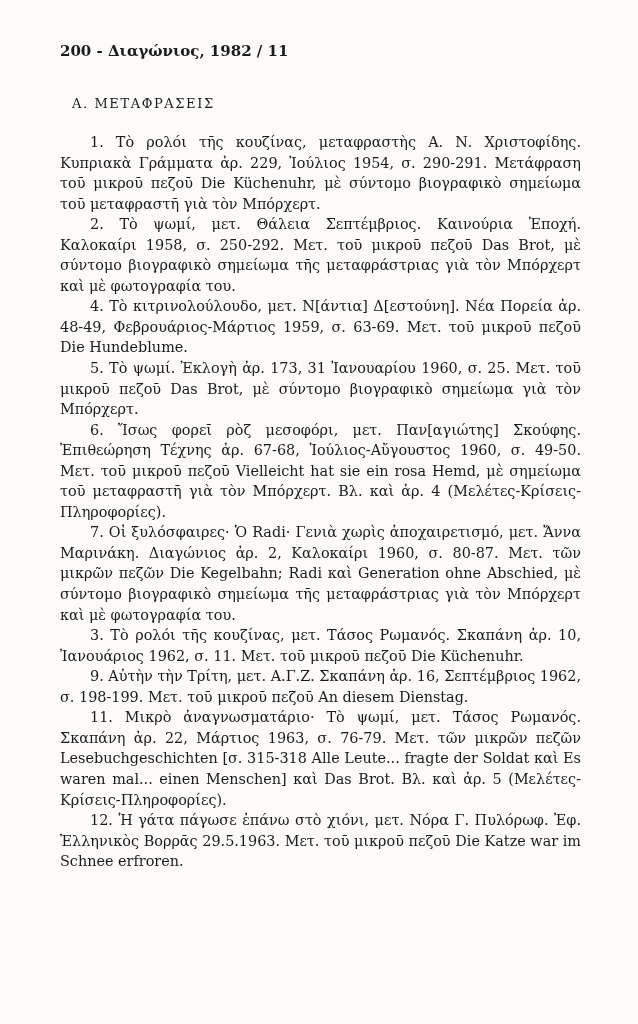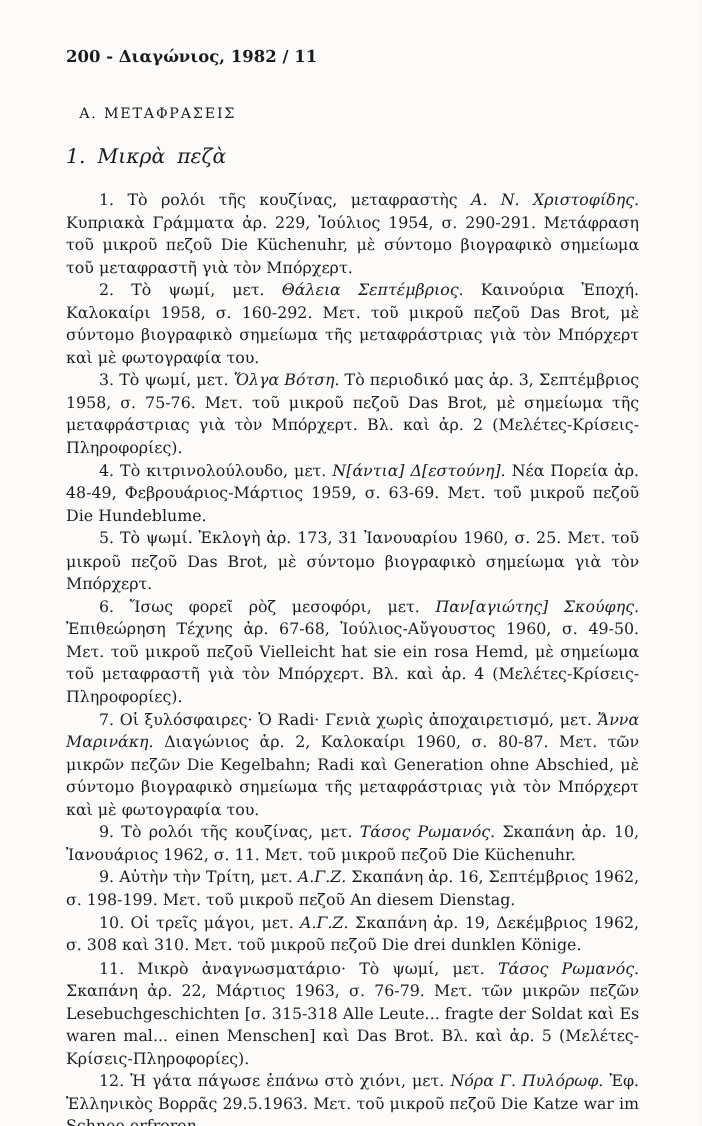--- a/index.html
+++ b/index.html
@@ -41,40 +41,36 @@
   }
   .entries p.entry {
     margin: 0;
     font-size: 14.4px;
     line-height: 20.55px;
     text-align: justify;
     text-indent: 30px;
     hyphens: manual;
   }
   .entries .it {
-    font-style: italic;
   }
 </style>
 </head>
 <body>
 
 <div class="page">
   <p class="running-head">200 - Διαγώνιος, 1982 / 11</p>
 
   <p class="section-label">Α. ΜΕΤΑΦΡΑΣΕΙΣ</p>
 
-  <h2 class="section-heading">1. Μικρὰ πεζὰ</h2>
 
   <div class="entries">
       <p class="entry"><span class="rm">1. Τὸ ρολόι τῆς κουζίνας, μεταφραστὴς </span><span class="it">Α. Ν. Χριστοφίδης</span><span class="rm">. Κυπριακὰ Γράμματα ἀρ. 229, Ἰούλιος 1954, σ. 290-291. Μετάφραση τοῦ μικροῦ πεζοῦ Die Küchenuhr, μὲ σύντομο βιογραφικὸ σημείωμα τοῦ μεταφραστῆ γιὰ τὸν Μπόρχερτ.</span></p>
-      <p class="entry"><span class="rm">2. Τὸ ψωμί, μετ. </span><span class="it">Θάλεια Σεπτέμβριος</span><span class="rm">. Καινούρια Ἐποχή. Καλοκαίρι 1958, σ. 160-292. Μετ. τοῦ μικροῦ πεζοῦ Das Brot, μὲ σύντομο βιογραφικὸ σημείωμα τῆς μεταφράστριας γιὰ τὸν Μπόρχερτ καὶ μὲ φωτογραφία του.</span></p>
-      <p class="entry"><span class="rm">3. Τὸ ψωμί, μετ. </span><span class="it">Ὅλγα Βότση</span><span class="rm">. Τὸ περιοδικό μας ἀρ. 3, Σεπτέμβριος 1958, σ. 75-76. Μετ. τοῦ μικροῦ πεζοῦ Das Brot, μὲ σημείωμα τῆς μεταφράστριας γιὰ τὸν Μπόρχερτ. Βλ. καὶ ἀρ. 2 (Μελέτες-Κρίσεις-Πληροφορίες).</span></p>
+      <p class="entry"><span class="rm">2. Τὸ ψωμί, μετ. </span><span class="it">Θάλεια Σεπτέμβριος</span><span class="rm">. Καινούρια Ἐποχή. Καλοκαίρι 1958, σ. 250-292. Μετ. τοῦ μικροῦ πεζοῦ Das Brot, μὲ σύντομο βιογραφικὸ σημείωμα τῆς μεταφράστριας γιὰ τὸν Μπόρχερτ καὶ μὲ φωτογραφία του.</span></p>
       <p class="entry"><span class="rm">4. Τὸ κιτρινολούλουδο, μετ. </span><span class="it">Ν[άντια] Δ[εστούνη]</span><span class="rm">. Νέα Πορεία ἀρ. 48-49, Φεβρουάριος-Μάρτιος 1959, σ. 63-69. Μετ. τοῦ μικροῦ πεζοῦ Die Hundeblume.</span></p>
       <p class="entry"><span class="rm">5. Τὸ ψωμί. Ἐκλογὴ ἀρ. 173, 31 Ἰανουαρίου 1960, σ. 25. Μετ. τοῦ μικροῦ πεζοῦ Das Brot, μὲ σύντομο βιογραφικὸ σημείωμα γιὰ τὸν Μπόρχερτ.</span></p>
       <p class="entry"><span class="rm">6. Ἴσως φορεῖ ρὸζ μεσοφόρι, μετ. </span><span class="it">Παν[αγιώτης] Σκούφης</span><span class="rm">. Ἐπιθεώρηση Τέχνης ἀρ. 67-68, Ἰούλιος-Αὔγουστος 1960, σ. 49-50. Μετ. τοῦ μικροῦ πεζοῦ Vielleicht hat sie ein rosa Hemd, μὲ σημείωμα τοῦ μεταφραστῆ γιὰ τὸν Μπόρχερτ. Βλ. καὶ ἀρ. 4 (Μελέτες-Κρίσεις-Πληροφορίες).</span></p>
       <p class="entry"><span class="rm">7. Οἱ ξυλόσφαιρες· Ὁ Radi· Γενιὰ χωρὶς ἀποχαιρετισμό, μετ. </span><span class="it">Ἄννα Μαρινάκη</span><span class="rm">. Διαγώνιος ἀρ. 2, Καλοκαίρι 1960, σ. 80-87. Μετ. τῶν μικρῶν πεζῶν Die Kegelbahn; Radi καὶ Generation ohne Abschied, μὲ σύντομο βιογραφικὸ σημείωμα τῆς μεταφράστριας γιὰ τὸν Μπόρχερτ καὶ μὲ φωτογραφία του.</span></p>
-      <p class="entry"><span class="rm">9. Τὸ ρολόι τῆς κουζίνας, μετ. </span><span class="it">Τάσος Ρωμανός</span><span class="rm">. Σκαπάνη ἀρ. 10, Ἰανουάριος 1962, σ. 11. Μετ. τοῦ μικροῦ πεζοῦ Die Küchenuhr.</span></p>
+      <p class="entry"><span class="rm">3. Τὸ ρολόι τῆς κουζίνας, μετ. </span><span class="it">Τάσος Ρωμανός</span><span class="rm">. Σκαπάνη ἀρ. 10, Ἰανουάριος 1962, σ. 11. Μετ. τοῦ μικροῦ πεζοῦ Die Küchenuhr.</span></p>
       <p class="entry"><span class="rm">9. Αὐτὴν τὴν Τρίτη, μετ. </span><span class="it">Α.Γ.Ζ.</span><span class="rm"> Σκαπάνη ἀρ. 16, Σεπτέμβριος 1962, σ. 198-199. Μετ. τοῦ μικροῦ πεζοῦ An diesem Dienstag.</span></p>
-      <p class="entry"><span class="rm">10. Οἱ τρεῖς μάγοι, μετ. </span><span class="it">Α.Γ.Ζ.</span><span class="rm"> Σκαπάνη ἀρ. 19, Δεκέμβριος 1962, σ. 308 καὶ 310. Μετ. τοῦ μικροῦ πεζοῦ Die drei dunklen Könige.</span></p>
       <p class="entry"><span class="rm">11. Μικρὸ ἀναγνωσματάριο· Τὸ ψωμί, μετ. </span><span class="it">Τάσος Ρωμανός</span><span class="rm">. Σκαπάνη ἀρ. 22, Μάρτιος 1963, σ. 76-79. Μετ. τῶν μικρῶν πεζῶν Lesebuchgeschichten [σ. 315-318 Alle Leute... fragte der Soldat καὶ Es waren mal... einen Menschen] καὶ Das Brot. Βλ. καὶ ἀρ. 5 (Μελέτες-Κρίσεις-Πληροφορίες).</span></p>
       <p class="entry"><span class="rm">12. Ἡ γάτα πάγωσε ἐπάνω στὸ χιόνι, μετ. </span><span class="it">Νόρα Γ. Πυλόρωφ</span><span class="rm">. Ἐφ. Ἑλληνικὸς Βορρᾶς 29.5.1963. Μετ. τοῦ μικροῦ πεζοῦ Die Katze war im Schnee erfroren.</span></p>
     </div>
 </div>
 
 </body></html>

